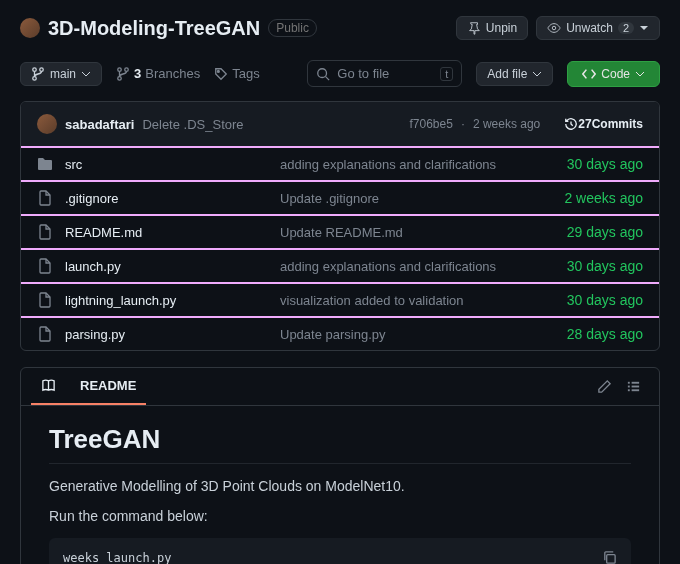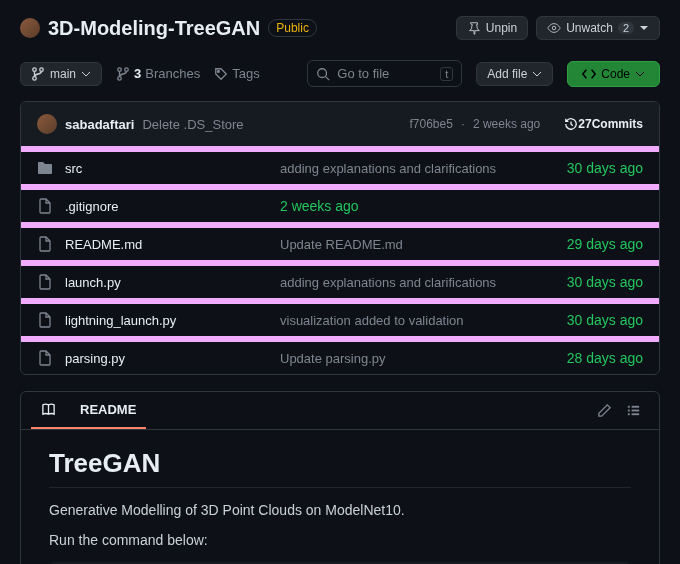--- a/index.html
+++ b/index.html
@@ -1,38 +1,38 @@
 <!DOCTYPE html>
 <html><head>
 <meta charset="utf-8">
 <style>
 *{margin:0;padding:0;box-sizing:border-box}
 body{background:#0d1117;color:#e6edf3;font-family:-apple-system,BlinkMacSystemFont,"Segoe UI",Helvetica,Arial,sans-serif;font-size:14px;width:680px;height:564px;overflow:hidden}
 .header{display:flex;align-items:center;padding:16px 20px 10px;gap:8px}
 .avatar{width:20px;height:20px;border-radius:50%;background:linear-gradient(135deg,#8b5a3c,#5a3c2a)}
 .repo-name{font-size:20px;font-weight:600;color:#e6edf3}
-.badge{font-size:12px;color:#eab308;border:1px solid #30363d;border-radius:20px;padding:1px 7px}
+.badge{font-size:12px;color:#737373;border:1px solid #30363d;border-radius:20px;padding:1px 7px}
 .spacer{flex:1}
 .btn{display:flex;align-items:center;gap:5px;background:#21262d;border:1px solid #30363d;border-radius:6px;padding:4px 10px;font-size:12px;color:#c9d1d9;cursor:pointer}
-.btn-green{background:#238636;border-color:#2ea043;color:#000000;font-weight:500;padding:5px 14px}
+.btn-green{background:#238636;border-color:#2ea043;color:#e5e5e5;font-weight:500;padding:5px 14px}
 .count-badge{background:#30363d;border-radius:20px;padding:0 5px;font-size:11px}
 .toolbar{display:flex;align-items:center;padding:10px 20px 14px;gap:14px}
 .search{display:flex;align-items:center;background:#0d1117;border:1px solid #30363d;border-radius:6px;padding:5px 8px;gap:7px;width:155px;color:#7d8590;font-size:13px}
 .kbd{border:1px solid #30363d;border-radius:3px;padding:0 4px;font-size:11px;color:#7d8590;margin-left:auto}
 .link{color:#7d8590;font-size:13px;display:flex;align-items:center;gap:4px}
 .link b{color:#e6edf3;font-weight:600}
 .filebox{margin:0 20px;border:1px solid #30363d;border-radius:6px;overflow:hidden}
 .filehead{display:flex;align-items:center;padding:12px 16px;background:#161b22;gap:8px;font-size:13px}
 .filehead .avatar{width:20px;height:20px}
 .username{font-weight:600;color:#e6edf3}
 .commit-msg{color:#7d8590}
 .sha{color:#7d8590;font-size:12px}
 .time{color:#7d8590;font-size:12px}
 .commits{display:flex;align-items:center;color:#e6edf3;font-size:12px;font-weight:600}
-.row{display:flex;align-items:center;padding:8px 16px;border-top:6px solid #f0abfc;font-size:13px}
+.row{display:flex;align-items:center;padding:8px 16px;border-top:2px solid #f0abfc;font-size:13px}
 .row .icon{width:16px;margin-right:12px;color:#7d8590;display:flex}
 .fname{width:215px;color:#e6edf3}
 .fmsg{flex:1;color:#7d8590}
 .ftime{color:#22c55e;font-size:14px}
 .readme{margin:16px 20px 0;border:1px solid #30363d;border-radius:6px}
 .readme-tabs{display:flex;align-items:center;padding:0 10px;border-bottom:1px solid #30363d}
 .tab{display:flex;align-items:center;gap:24px;padding:10px 10px;font-size:13px;font-weight:600;border-bottom:2px solid #f78166;color:#e6edf3}
 .readme-actions{margin-left:auto;display:flex;gap:14px;color:#7d8590;padding-right:8px}
 .readme-body{padding:18px 28px}
 .readme-body h1{font-size:26px;font-weight:600;margin-bottom:14px;border-bottom:1px solid #21262d;padding-bottom:8px}
@@ -154,20 +154,21 @@
         <span class="ftime">30 days ago</span>
       </div>
       <div class="row">
         <span class="icon">
           <svg width="16" height="16" viewBox="0 0 16 16" fill="none" stroke="#7d8590" stroke-width="1.3">
             <path d="M3 2a1 1 0 011-1h5l4 4v9a1 1 0 01-1 1H4a1 1 0 01-1-1z"></path>
             <path d="M9 1v4h4"></path>
           </svg>
         </span>
         <span class="fname">.gitignore</span>
+        <span class="fmsg">Update .gitignore</span>
         <span class="ftime">2 weeks ago</span>
       </div>
       <div class="row">
         <span class="icon">
           <svg width="16" height="16" viewBox="0 0 16 16" fill="none" stroke="#7d8590" stroke-width="1.3">
             <path d="M3 2a1 1 0 011-1h5l4 4v9a1 1 0 01-1 1H4a1 1 0 01-1-1z"></path>
             <path d="M9 1v4h4"></path>
           </svg>
         </span>
         <span class="fname">README.md</span>

